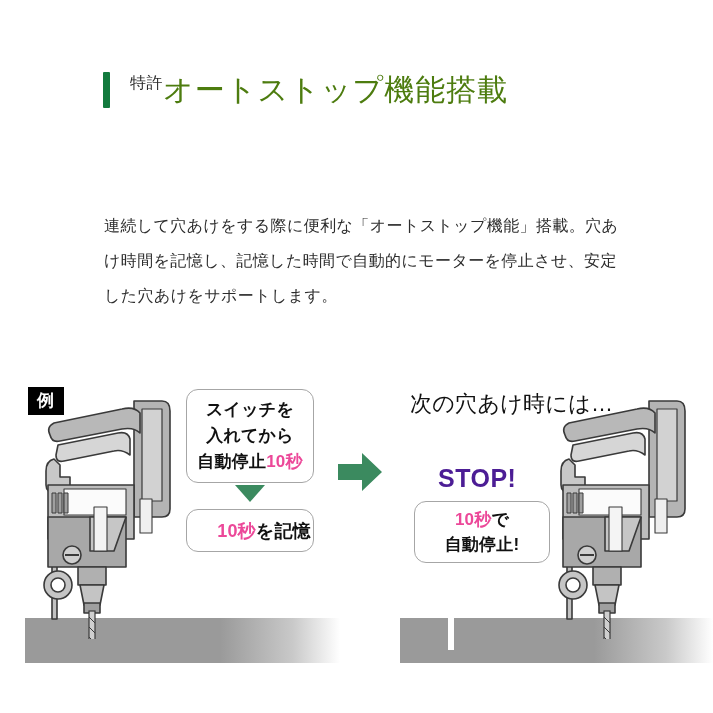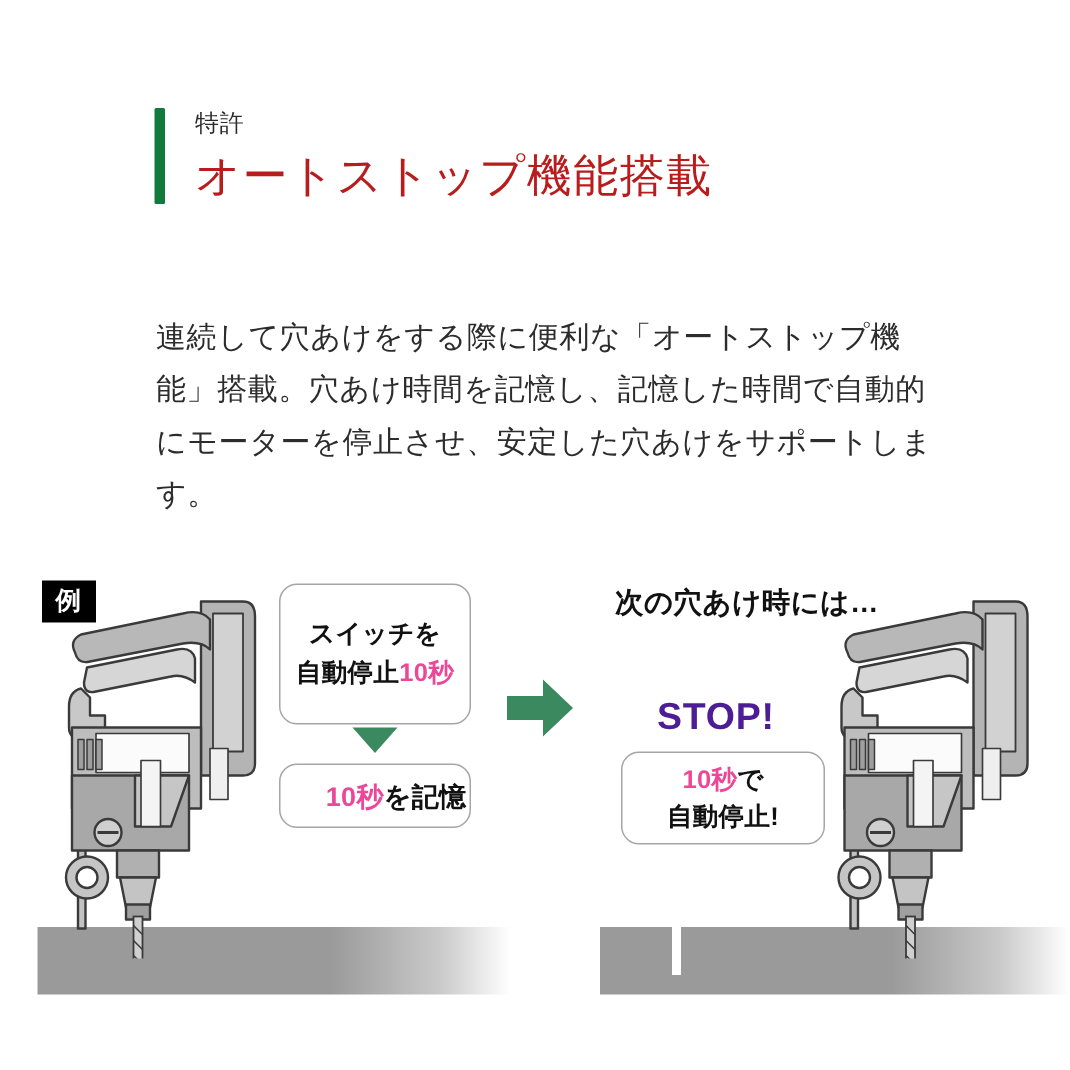--- a/index.html
+++ b/index.html
@@ -23,43 +23,43 @@
     top: 72px;
     display: flex;
     align-items: stretch;
   }
   #accent-bar {
     width: 7px;
     background: #127a3d;
     margin-right: 20px;
     border-radius: 1px;
   }
-  .head-text { display: flex; flex-direction: column; justify-content: flex-start; font-family: Liberation Serif, serif; }
+  .head-text { display: flex; flex-direction: row; justify-content: flex-start; font-family: Liberation Serif, serif; }
   #eyebrow {
     font-size: 16px;
     line-height: 22px;
     color: #2b2b2b;
     letter-spacing: 0.5px;
     margin-bottom: 6px;
   }
   #page-title {
     font-size: 30px;
     line-height: 36px;
-    color: #b91c1c;
+    color: #4d7c0f;
     letter-spacing: 1px;
     white-space: nowrap;
   }
 
   
   #lead-paragraph {
     position: absolute;
     left: 104px;
     top: 208px;
     width: 520px;
-    font-size: 20px;
+    font-size: 16px;
     line-height: 35px;
     color: #2c2c2c;
     letter-spacing: 0.4px;
     text-align: left;
   }
 
   
   #diagram {
     position: absolute;
     left: 0;
@@ -151,22 +151,22 @@
     border-left: 15px solid transparent;
     border-right: 15px solid transparent;
     border-top: 17px solid #3b8a5f;
   }
   #arrow-right-green { position: absolute; left: 336px; top: 76px; }
 
   
   #next-drill-heading {
     position: absolute;
     left: 410px; top: 14px;
-    font-size: 19px;
-    font-weight: bold;
+    font-size: 22px;
+    font-weight: normal;
     color: #111111;
     letter-spacing: 0.3px;
     white-space: nowrap;
   }
   #countdown-text {
     position: absolute;
     left: 414px; top: 61px;
     font-size: 23px;
     font-weight: bold;
     color: #1a6b3c;
@@ -292,20 +292,21 @@
         <line x1="59" y1="248" x2="65" y2="254"></line>
         <line x1="59" y1="258" x2="65" y2="264"></line>
       </g>
     </g>
   </svg>
 
   <div id="example-badge">例</div>
 
   <div class="callout" id="callout-switch">
     <span class="line">スイッチを</span>
+    <span class="line">入れてから</span>
     <span class="line"><span>自動停止</span><span class="g">10秒</span></span>
   </div>
 
   <div id="arrow-down-green"></div>
 
   <div class="callout" id="callout-memorize">
     <span class="line"><span class="g">10秒</span><span>を記憶</span></span>
   </div>
 
   <svg id="arrow-right-green" width="48" height="42" viewBox="0 0 48 42">

